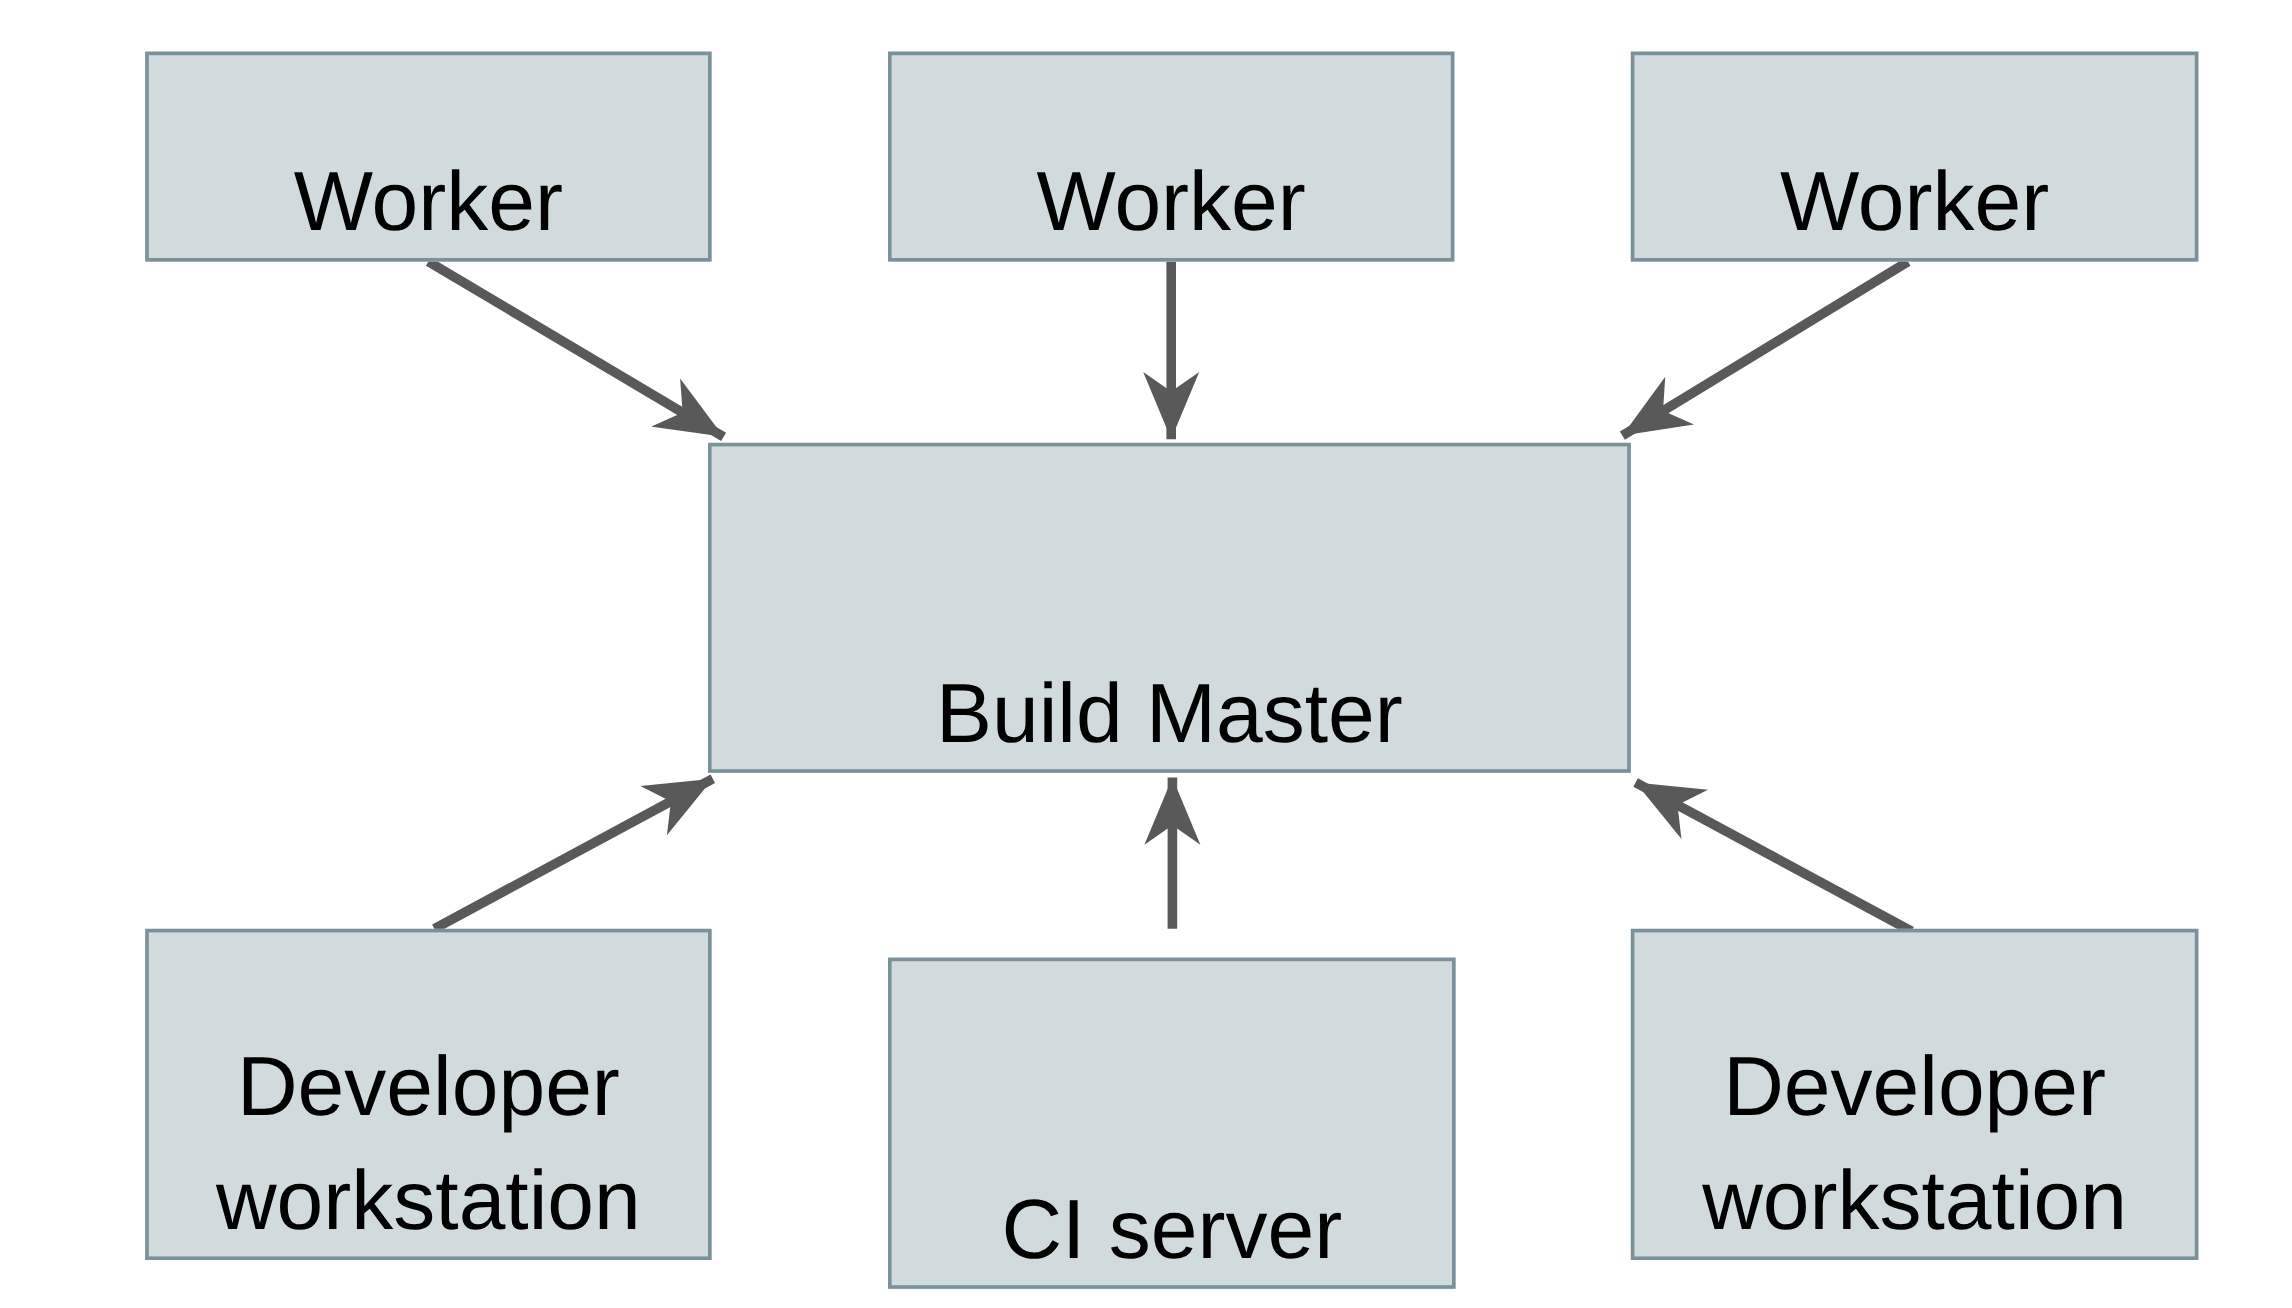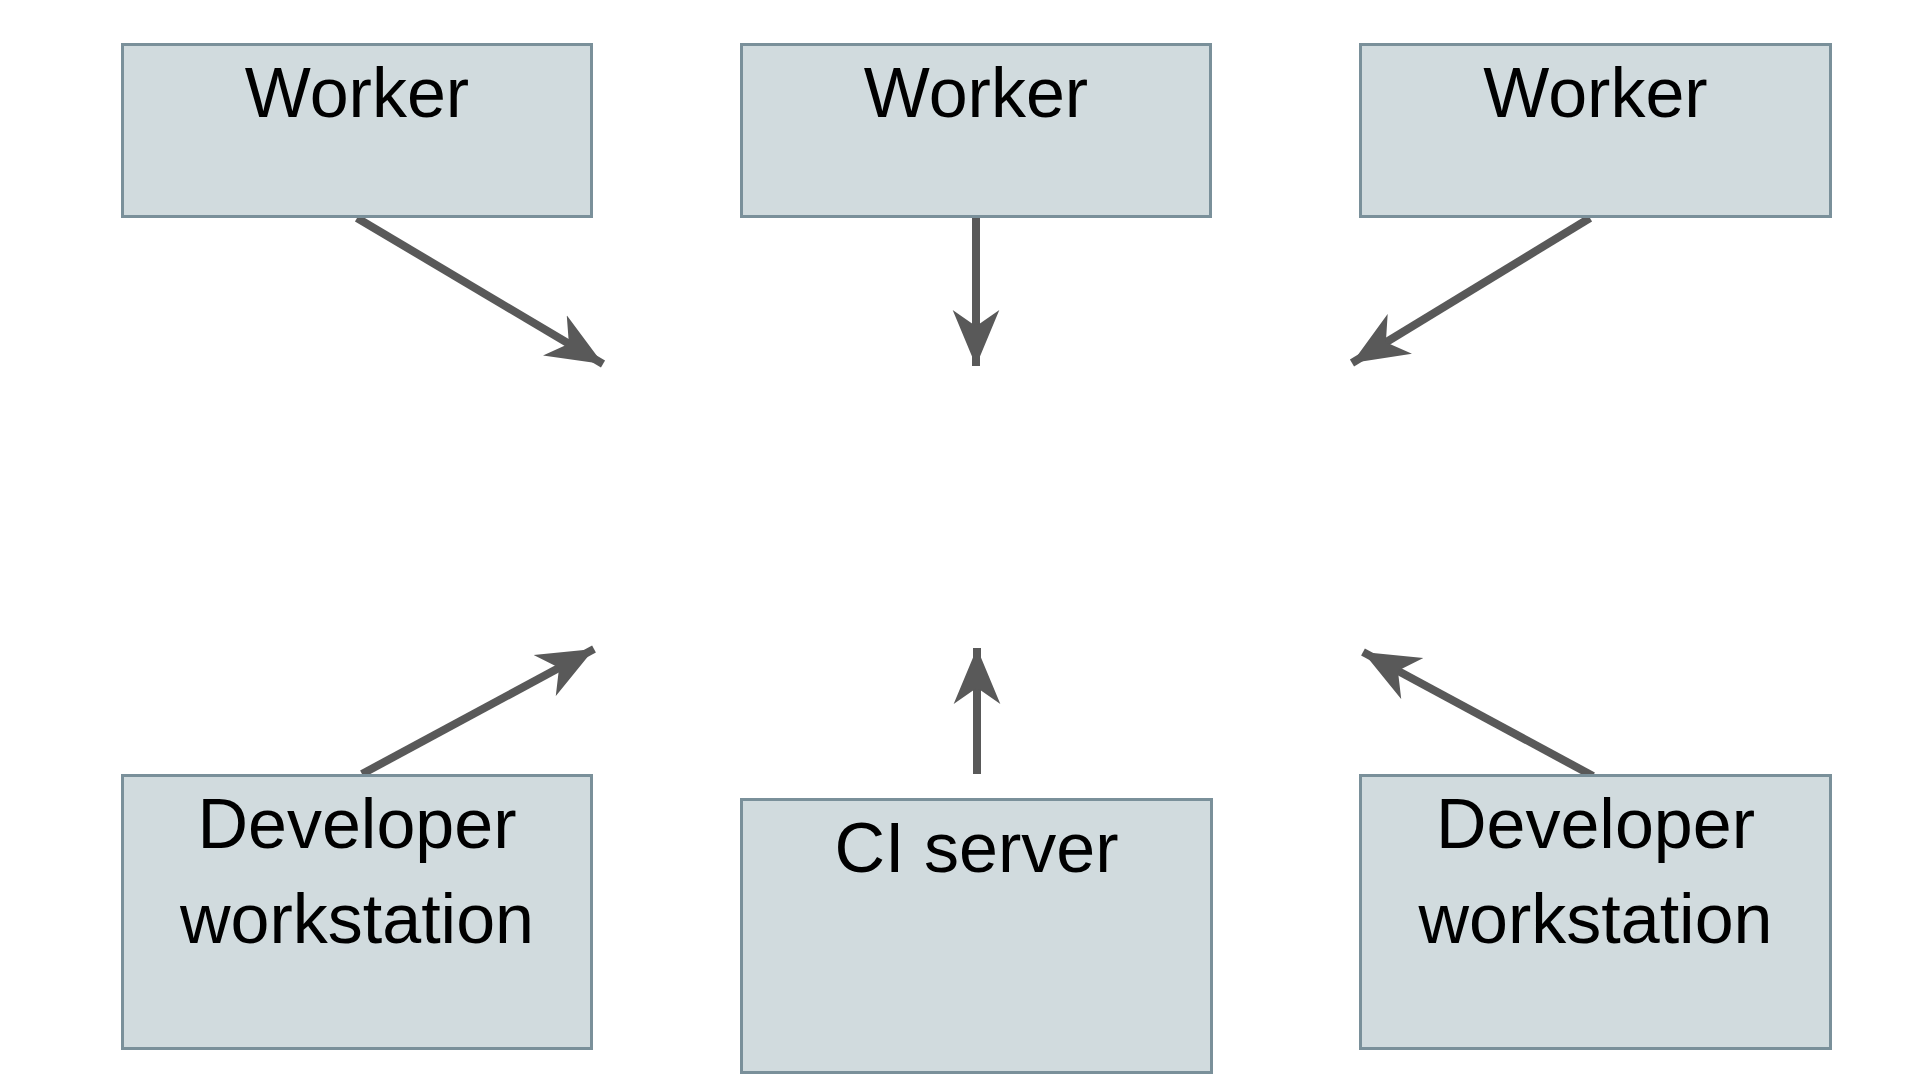--- a/index.html
+++ b/index.html
@@ -22,21 +22,21 @@
     width: 1910px;
     height: 1090px;
     pointer-events: none;
   }
   .node {
     position: absolute;
     box-sizing: border-box;
     background: #d1dbde;
     border: 3px solid #7a909a;
     display: flex;
-    align-items: flex-start;
+    align-items: flex-end;
     justify-content: center;
     text-align: center;
     color: #000000;
     font-size: 70px;
     line-height: 1.35;
     padding: 0 10px;
   }
   
   .n-worker-1 { left: 121px; top: 43px;  width: 472px; height: 175px; }
   .n-worker-2 { left: 740px; top: 43px;  width: 472px; height: 175px; }
@@ -72,20 +72,23 @@
   </div>
 
   <div class="node n-worker-2">
     <span>Worker</span>
   </div>
 
   <div class="node n-worker-3">
     <span>Worker</span>
   </div>
 
+  <div class="node n-build-master">
+    <span>Build Master</span>
+  </div>
 
   <div class="node n-dev-left">
     <span>Developer workstation</span>
   </div>
 
   <div class="node n-ci-server">
     <span>CI server</span>
   </div>
 
   <div class="node n-dev-right">

